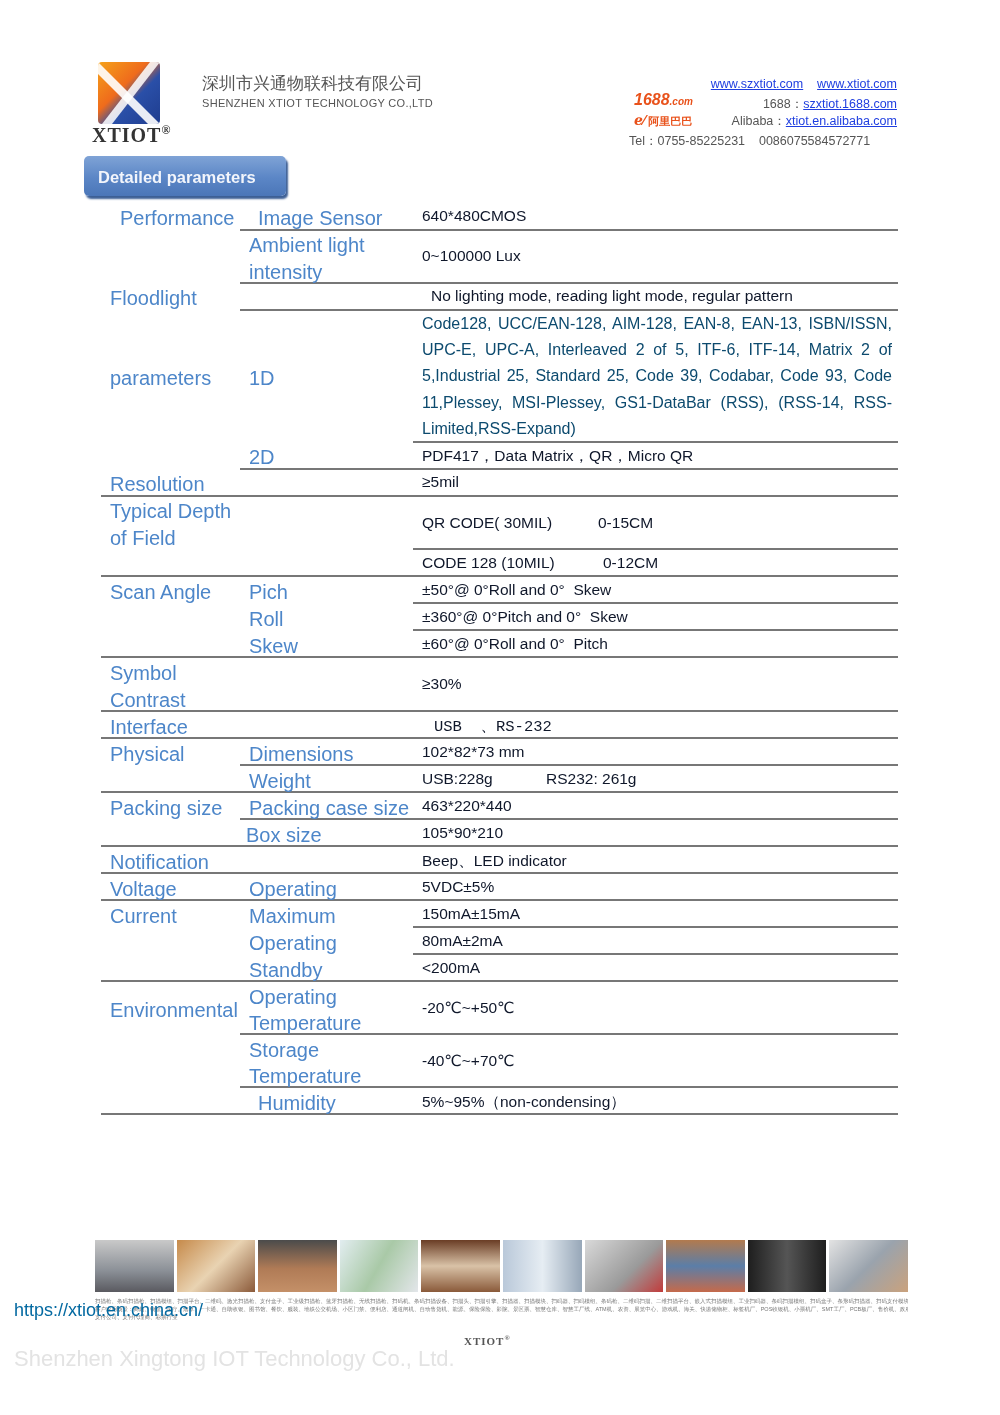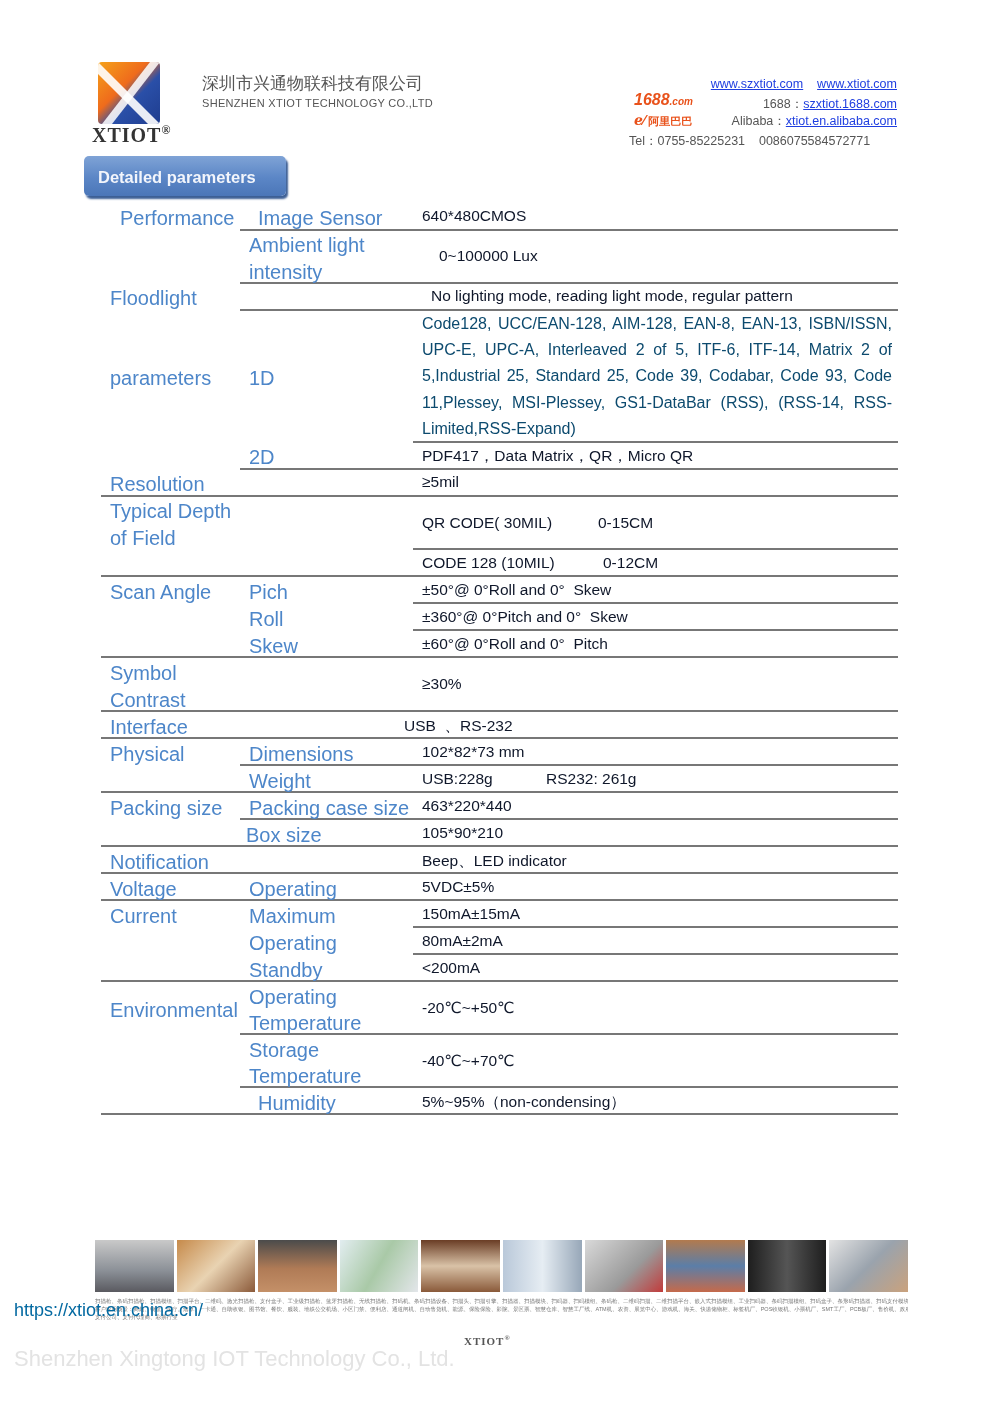--- a/index.html
+++ b/index.html
@@ -91,21 +91,21 @@
   <div class="line" style="left:101px; width:797px; top:980px;"></div>
   <div class="line" style="left:240px; width:658px; top:1033px;"></div>
   <div class="line" style="left:240px; width:658px; top:1086px;"></div>
   <div class="line" style="left:101px; width:797px; top:1113px;"></div>
 
   <div class="t blue" style="left:120px; top:207px;">Performance</div>
   <div class="t blue" style="left:258px; top:207px;">Image Sensor</div>
   <div class="t black" style="left:422px; top:207px;">640*480CMOS</div>
   <div class="t blue" style="left:249px; top:234px;">Ambient light</div>
   <div class="t blue" style="left:249px; top:261px;">intensity</div>
-  <div class="t black" style="left:439px; top:247px;text-align:center;">0~100000 Lux</div>
+  <div class="t black" style="left:422px; top:247px;text-align:center;">0~100000 Lux</div>
 
   <div class="t blue" style="left:110px; top:287px;">Floodlight</div>
   <div class="t black" style="left:431px; top:287px;">No lighting mode, reading light mode, regular pattern</div>
 
   <div class="t blue" style="left:110px; top:367px;">parameters</div>
   <div class="t blue" style="left:249px; top:367px;">1D</div>
   <div class="just" style="top:311px;">Code128, UCC/EAN-128, AIM-128, EAN-8, EAN-13, ISBN/ISSN, UPC-E, UPC-A, Interleaved 2 of 5, ITF-6, ITF-14, Matrix 2 of 5,Industrial 25, Standard 25, Code 39, Codabar, Code 93, Code 11,Plessey, MSI-Plessey, GS1-DataBar (RSS), (RSS-14, RSS- Limited,RSS-Expand)</div>
   <div class="t blue" style="left:249px; top:446px;">2D</div>
   <div class="t black" style="left:422px; top:446px;">PDF417，Data Matrix，QR，Micro QR</div>
 
@@ -125,21 +125,21 @@
   <div class="t blue" style="left:249px; top:608px;">Roll</div>
   <div class="t black" style="left:422px; top:608px; white-space:pre;">±360°@ 0°Pitch and 0°  Skew</div>
   <div class="t blue" style="left:249px; top:635px;">Skew</div>
   <div class="t black" style="left:422px; top:635px; white-space:pre;">±60°@ 0°Roll and 0°  Pitch</div>
 
   <div class="t blue" style="left:110px; top:662px;">Symbol</div>
   <div class="t blue" style="left:110px; top:689px;">Contrast</div>
   <div class="t black" style="left:422px; top:675px;">≥30%</div>
 
   <div class="t blue" style="left:110px; top:716px;">Interface</div>
-  <div class="t black" style="left:404px; top:716px; white-space:pre;">USB  、RS-232</div>
+  <div class="t black" style="left:434px; top:716px; white-space:pre;font-family:Liberation Mono, monospace;">USB  、RS-232</div>
 
   <div class="t blue" style="left:110px; top:743px;">Physical</div>
   <div class="t blue" style="left:249px; top:743px;">Dimensions</div>
   <div class="t black" style="left:422px; top:743px;">102*82*73 mm</div>
   <div class="t blue" style="left:249px; top:770px;">Weight</div>
   <div class="t black" style="left:422px; top:770px;">USB:228g</div>
   <div class="t black" style="left:546px; top:770px;">RS232: 261g</div>
 
   <div class="t blue" style="left:110px; top:797px;">Packing size</div>
   <div class="t blue" style="left:249px; top:797px;">Packing case size</div>

